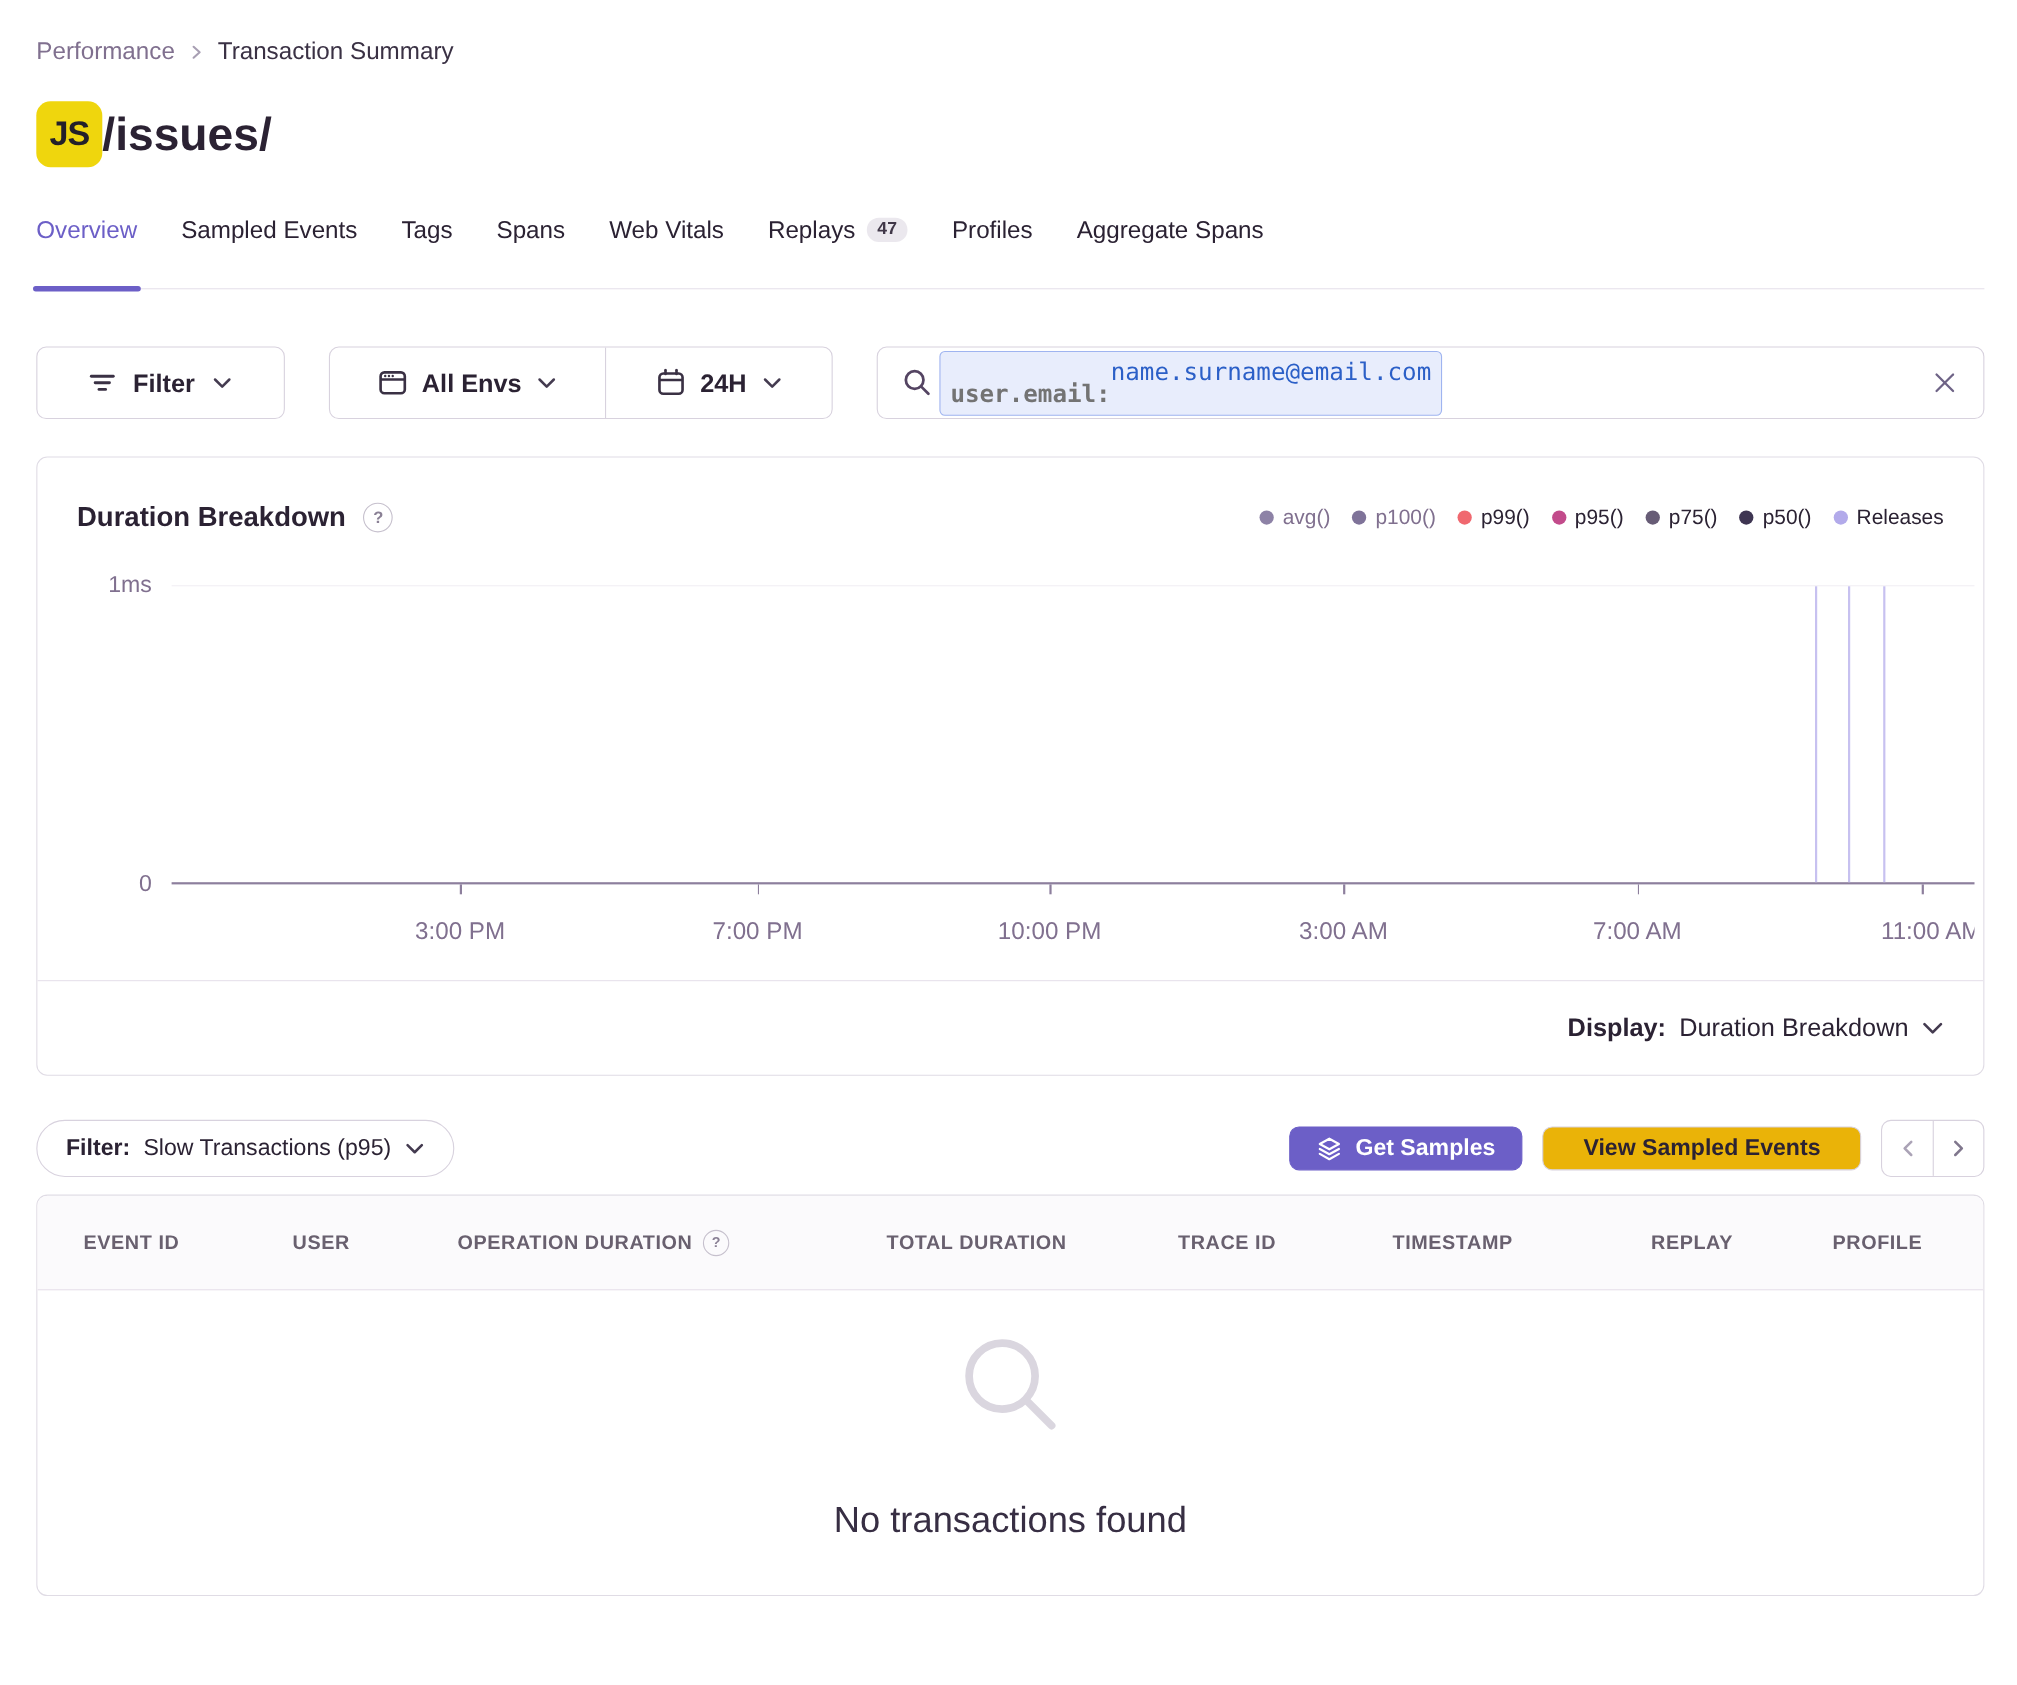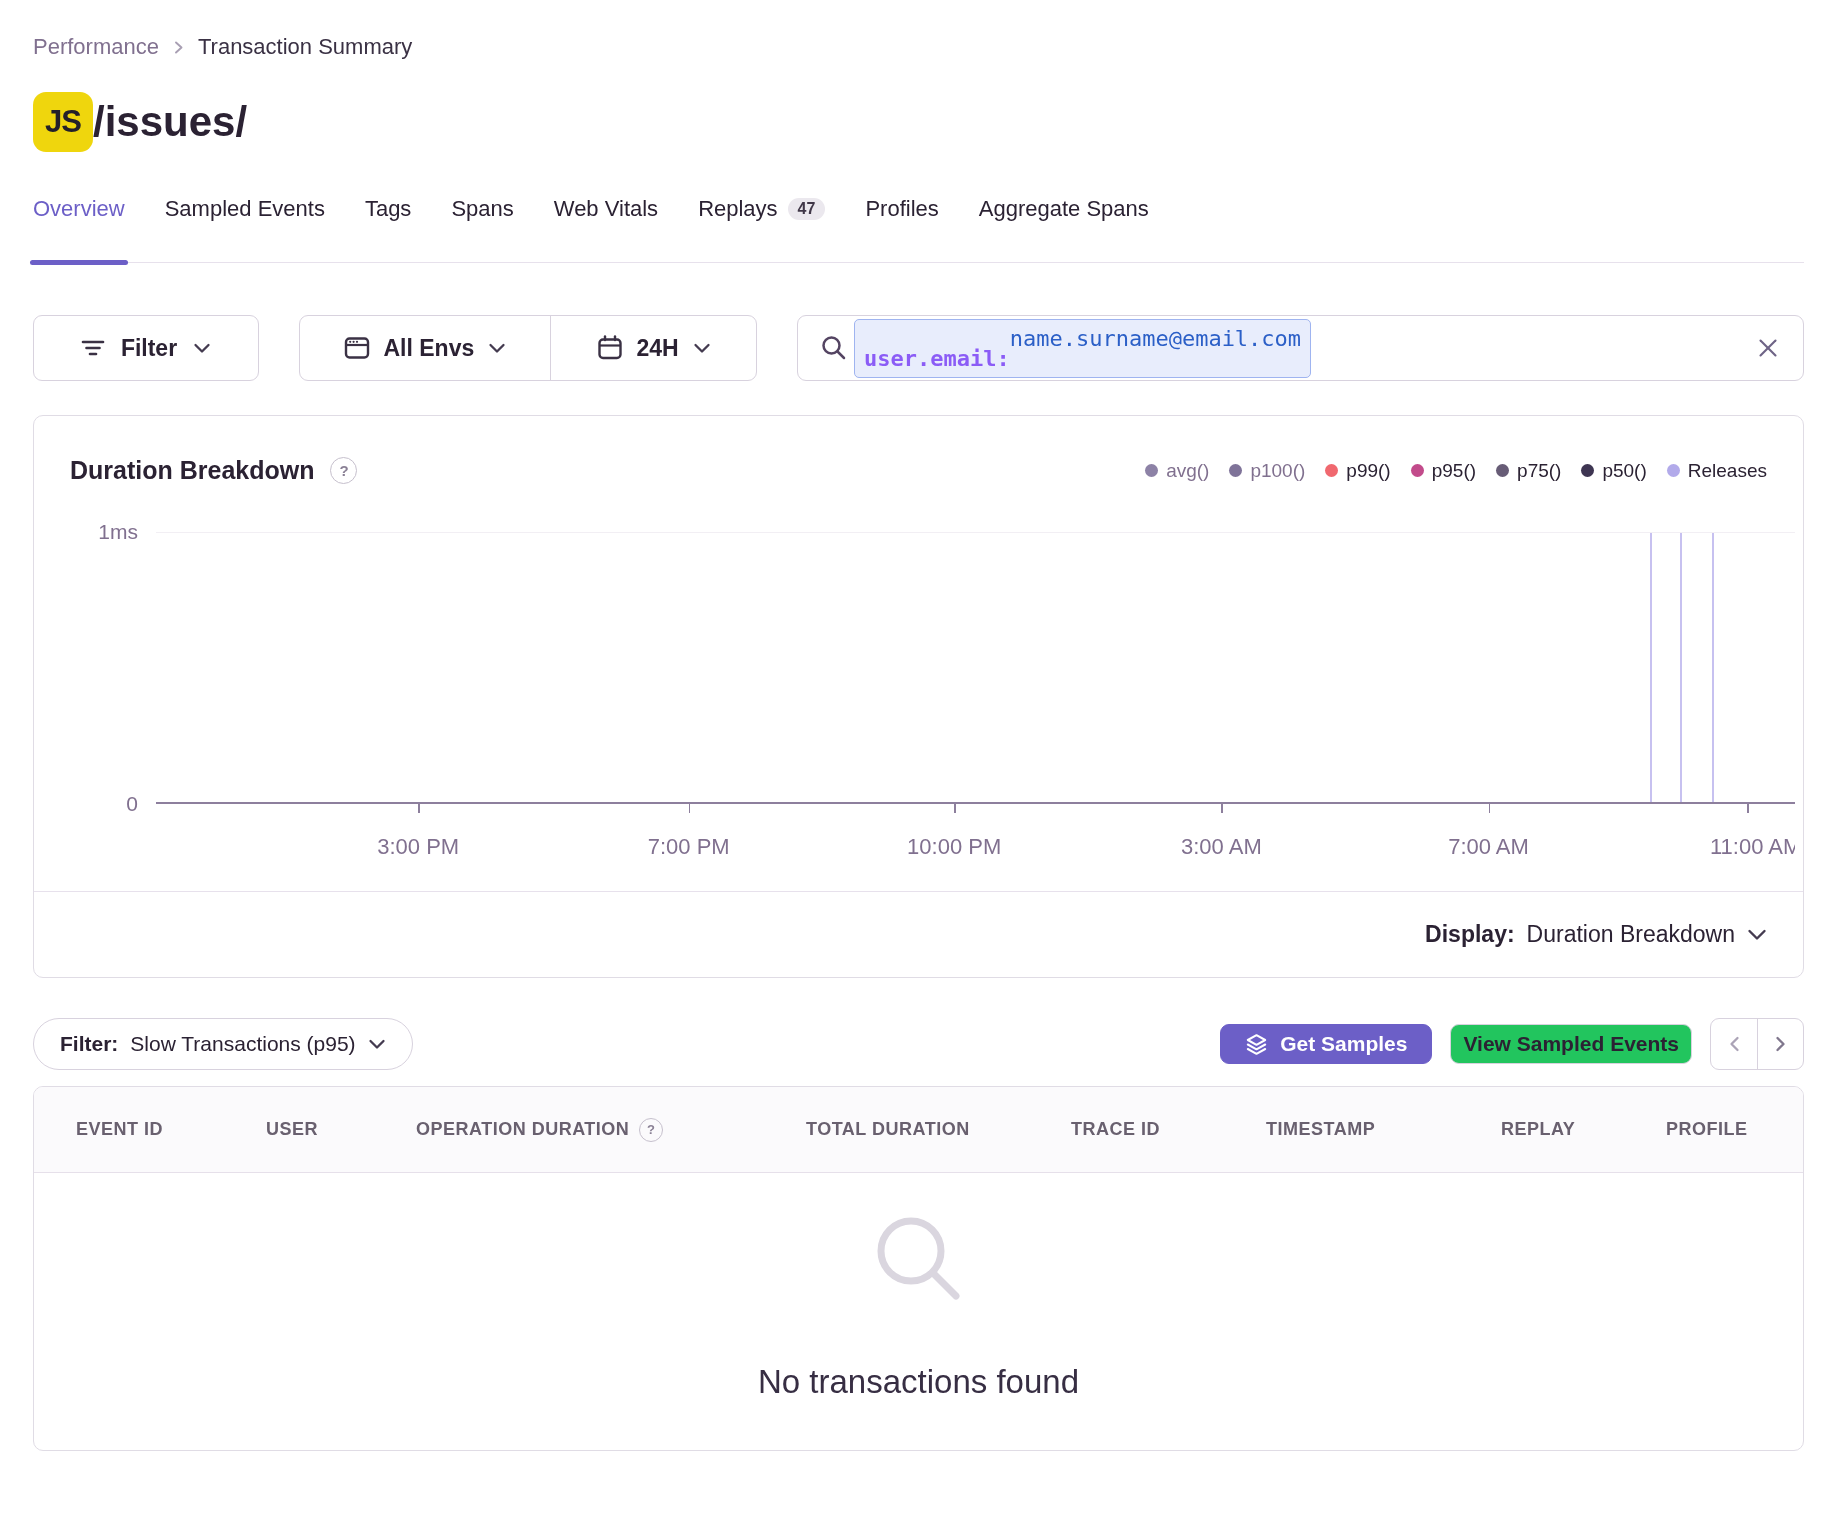--- a/index.html
+++ b/index.html
@@ -34,21 +34,21 @@
   .ctl { border:1.5px solid #D8D2DE; border-radius:9px; background:#fff; display:flex; align-items:center; }
   .btn-filter { width:226px; justify-content:center; gap:16px; font-size:23px; font-weight:700; cursor:pointer; }
   .env-date-group { width:458px; }
   .group-cell { flex:1.22; height:100%; display:flex; align-items:center; justify-content:center;
     gap:14px; font-size:23px; font-weight:700; cursor:pointer; }
   .group-cell.date { flex:1; }
   .group-divider { width:1.5px; align-self:stretch; background:#D8D2DE; }
   .search-bar { flex:1; position:relative; padding:0 64px; cursor:text; }
   .search-token { display:inline-flex; margin-left:-8px; background:#E8EDFC; border:1.5px solid #9FB4F0;
     border-radius:5px; padding:6px 9px; font-family:"DejaVu Sans Mono", monospace; font-size:22px; }
-  .token-key { color:#8b5cf6; font-weight:700;margin-top:20px; }
+  .token-key { color:#737373; font-weight:700;margin-top:20px; }
   .token-value { color:#2B5FC7; }
   .search-clear { position:absolute; right:22px; top:50%; transform:translateY(-50%); cursor:pointer; display:flex; }
 
   
   .chart-panel { position:relative; margin-top:34px; height:563px; border:1px solid #E0DCE5;
     border-radius:10px; background:#fff; overflow:hidden; }
   .chart-head { display:flex; align-items:center; justify-content:space-between; padding:40px 36px 0 36px; }
   .chart-title-wrap { display:flex; align-items:center; gap:16px; }
   .chart-title { font-size:25px; font-weight:700; color:#2B2233; }
   .help-icon { width:27px; height:27px; border:1.6px solid #C6C0CD; border-radius:50%;
@@ -79,21 +79,21 @@
 
   
   .toolbar { margin-top:40px; display:flex; align-items:center; justify-content:space-between; }
   .filter-pill { height:52px; border:1.5px solid #D8D2DE; border-radius:26px; display:flex;
     align-items:center; gap:12px; padding:0 26px; font-size:21px; cursor:pointer; background:#fff; }
   .filter-pill .pre { font-weight:700; }
   .toolbar-right { display:flex; align-items:center; gap:18px; }
   .btn { height:40px; border-radius:9px; display:flex; align-items:center; gap:12px;
     font-size:21px; font-weight:700; cursor:pointer; }
   .btn-primary { background:#6C5FC7; color:#fff; padding:0 24px; border:1.5px solid #6C5FC7; }
-  .btn-default { background:#22c55e; color:#2B2233; padding:0 12px; border:1.5px solid #D8D2DE; }
+  .btn-default { background:#eab308; color:#2B2233; padding:0 36px; border:1.5px solid #D8D2DE; }
   .pager { display:flex; height:52px; border:1.5px solid #D8D2DE; border-radius:9px; overflow:hidden; background:#fff; }
   .pager-btn { width:46px; display:flex; align-items:center; justify-content:center; cursor:pointer; }
   .pager-btn + .pager-btn { border-left:1.5px solid #D8D2DE; }
 
   
   .table-panel { margin-top:16px; height:365px; border:1px solid #E0DCE5; border-radius:10px;
     overflow:hidden; background:#fff; display:flex; flex-direction:column; }
   .thead { display:grid; grid-template-columns:190px 150px 390px 265px 195px 235px 165px minmax(0,1fr);
     padding-left:42px; height:86px; align-items:center; background:#FBFAFC; border-bottom:1px solid #E6E0EA; }
   .th { display:flex; align-items:center; gap:10px; font-size:18px; font-weight:700;

